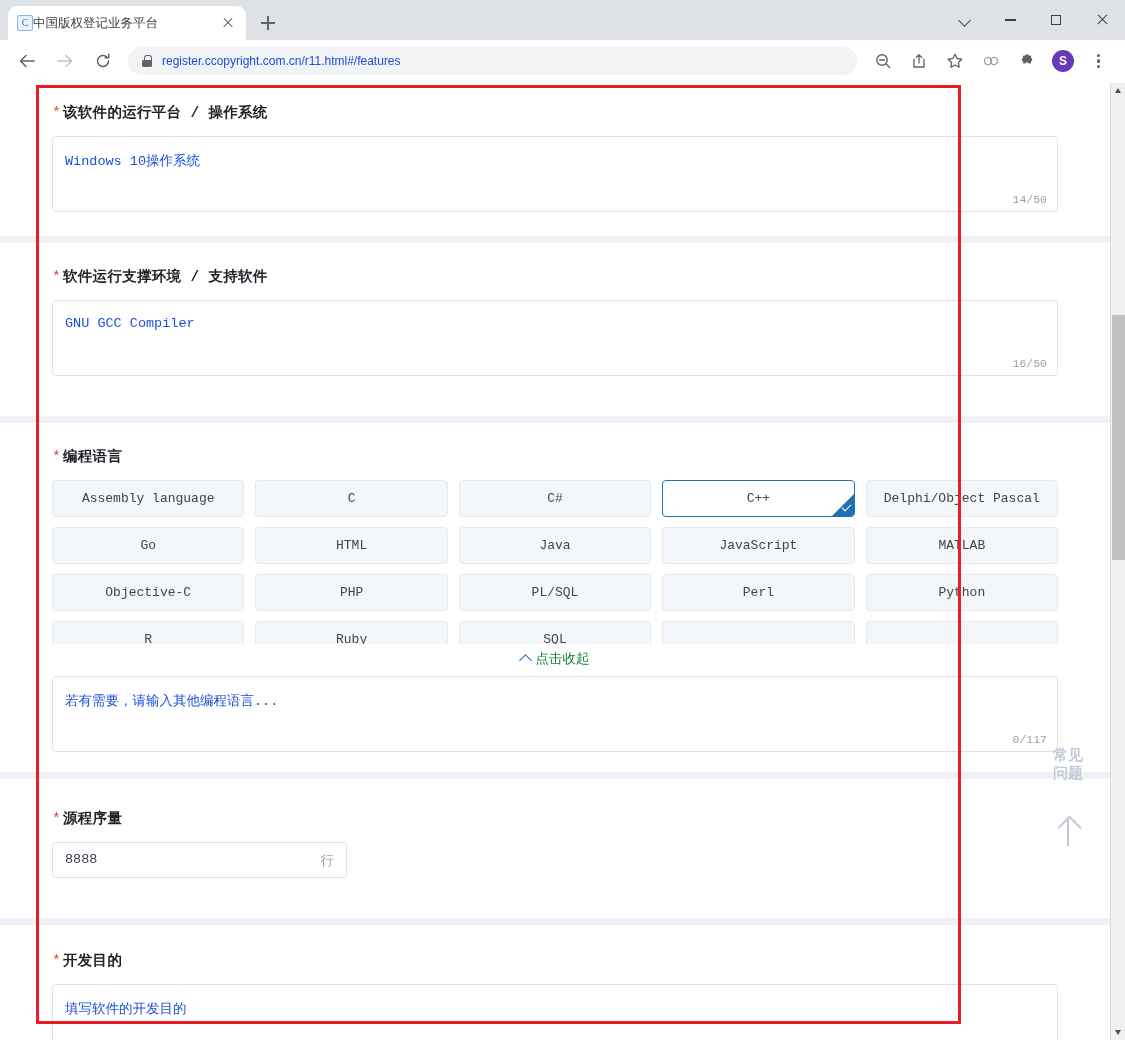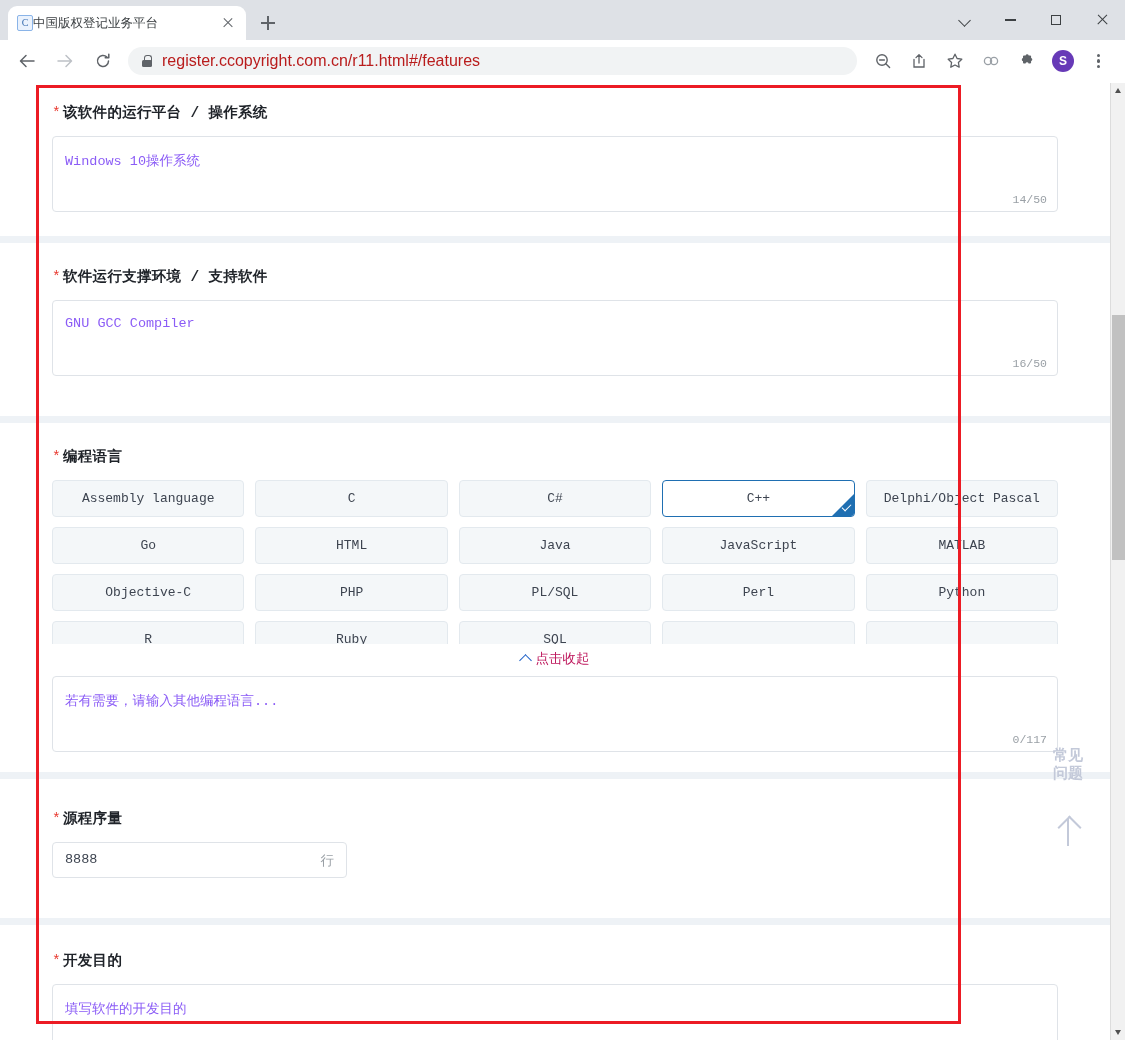--- a/index.html
+++ b/index.html
@@ -109,21 +109,21 @@
   .lock::before {
     content: ""; position: absolute; bottom: 0; left: 0;
     width: 10px; height: 7px; background: #5f6368; border-radius: 1.5px;
   }
   .lock::after {
     content: ""; position: absolute; top: 0; left: 2px;
     width: 6px; height: 6px;
     border: 1.5px solid #5f6368; border-bottom: none;
     border-radius: 3px 3px 0 0;
   }
-  .url { font-size: 16px; color: #b91c1c; white-space: nowrap; }
+  .url { font-size: 12px; color: #1d4ed8; white-space: nowrap; }
 
   .tb-icons { display: flex; align-items: center; }
   .tbi {
     width: 30px; height: 30px; margin: 0 3px;
     display: flex; align-items: center; justify-content: center;
     cursor: pointer;
   }
   .avatar {
     width: 22px; height: 22px; border-radius: 50%;
     background: #673ab7; color: #fff; font-size: 12px;
@@ -165,21 +165,21 @@
   }
   .req { color: #e8372d; font-weight: normal; margin-right: 2px; }
 
   .ta {
     position: relative;
     border: 1px solid #dfe3e8; border-radius: 4px;
     background: #fff; height: 76px;
   }
   .ta .ph {
     position: absolute; left: 12px; top: 15px;
-    font-size: 13.5px; color: #8b5cf6;
+    font-size: 13.5px; color: #1d4ed8;
   }
   .ta .cnt {
     position: absolute; right: 10px; bottom: 5px;
     font-size: 11.5px; color: #9aa0a6;
   }
 
   
   .lang-wrap { position: relative; }
   .lang-grid {
     display: grid;
@@ -208,21 +208,21 @@
   .lang .tick::after {
     content: "";
     position: absolute; left: -12px; top: 10px;
     width: 8px; height: 4px;
     border-left: 1.8px solid #fff; border-bottom: 1.8px solid #fff;
     transform: rotate(-45deg);
   }
 
   .collapse {
     text-align: center; margin-top: 6px;
-    font-size: 13.5px; color: #be185d; cursor: pointer;
+    font-size: 13.5px; color: #15803d; cursor: pointer;
   }
   .collapse .ch {
     display: inline-block; width: 9px; height: 9px;
     border-left: 1.4px solid #1b5ec7; border-top: 1.4px solid #1b5ec7;
     transform: rotate(45deg); margin-right: 6px;
     position: relative; top: 2px;
   }
 
   .lineinput {
     position: relative; width: 295px; height: 36px;

